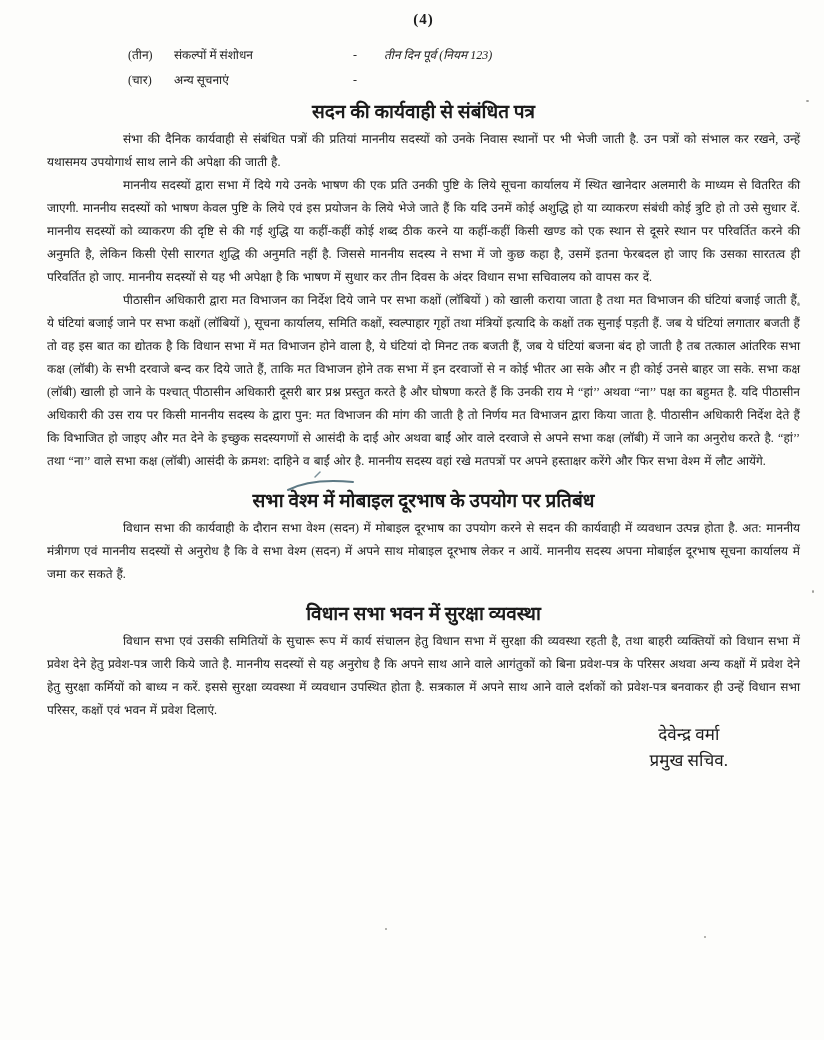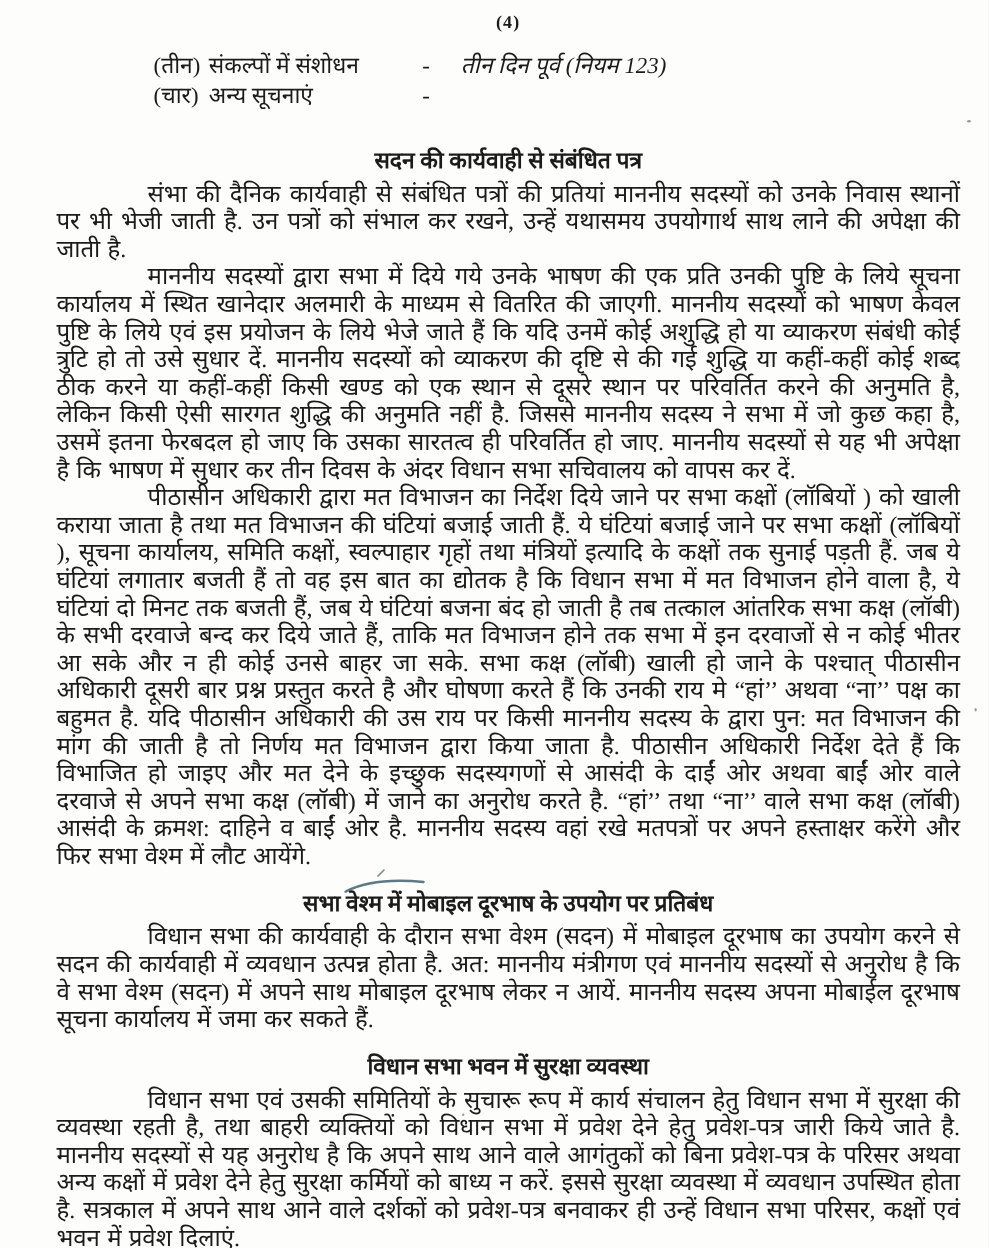--- a/index.html
+++ b/index.html
@@ -16,37 +16,37 @@
   }
   .page-number{
     text-align:center;
     font-weight:bold;
     font-size:15px;
     line-height:18px;
     letter-spacing:1px;
   }
   
   .notice-list{margin-top:15px;padding-left:81px;}
-  .notice-row{display:flex;align-items:center;font-size:19px;line-height:25px;}
+  .notice-row{display:flex;align-items:center;font-size:12px;line-height:25px;}
   .notice-marker{flex:0 0 46px;}
   .notice-subject{flex:0 0 152px;}
   .notice-dash{flex:0 0 58px;text-align:center;}
   .notice-detail{flex:1 1 auto;font-style:italic;}
   
   .section-heading{
     position:relative;
     text-align:center;
     font-weight:bold;
     font-size:19px;
     line-height:26px;
     margin:15px 0 3px 0;
   }
-  .section-heading.first{margin-top:29px;}
+  .section-heading.first{margin-top:6px;}
   .section-body{
-    font-size:20px;
+    font-size:12px;
     line-height:23px;
     text-align:justify;
     text-indent:76px;
     margin:0;
     word-spacing:1px;
   }
   
   .pen-mark{
     position:absolute;
     left:238px;top:-17px;

